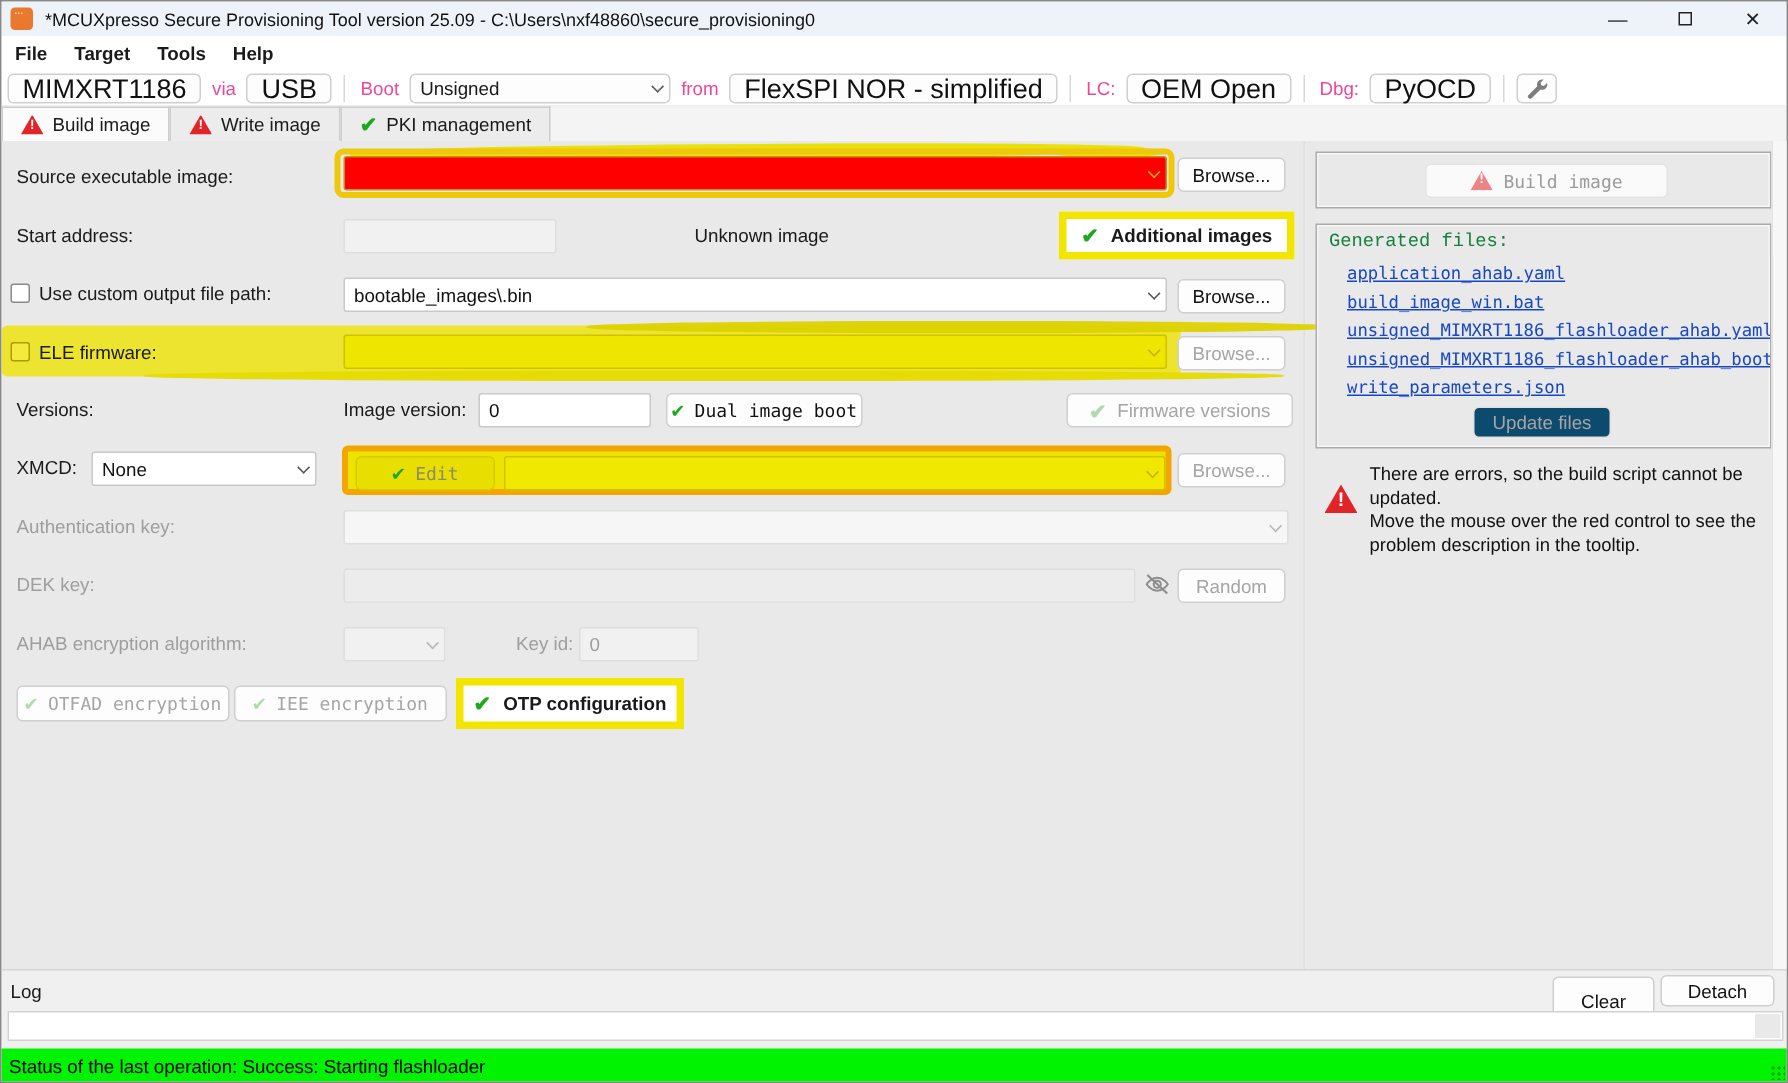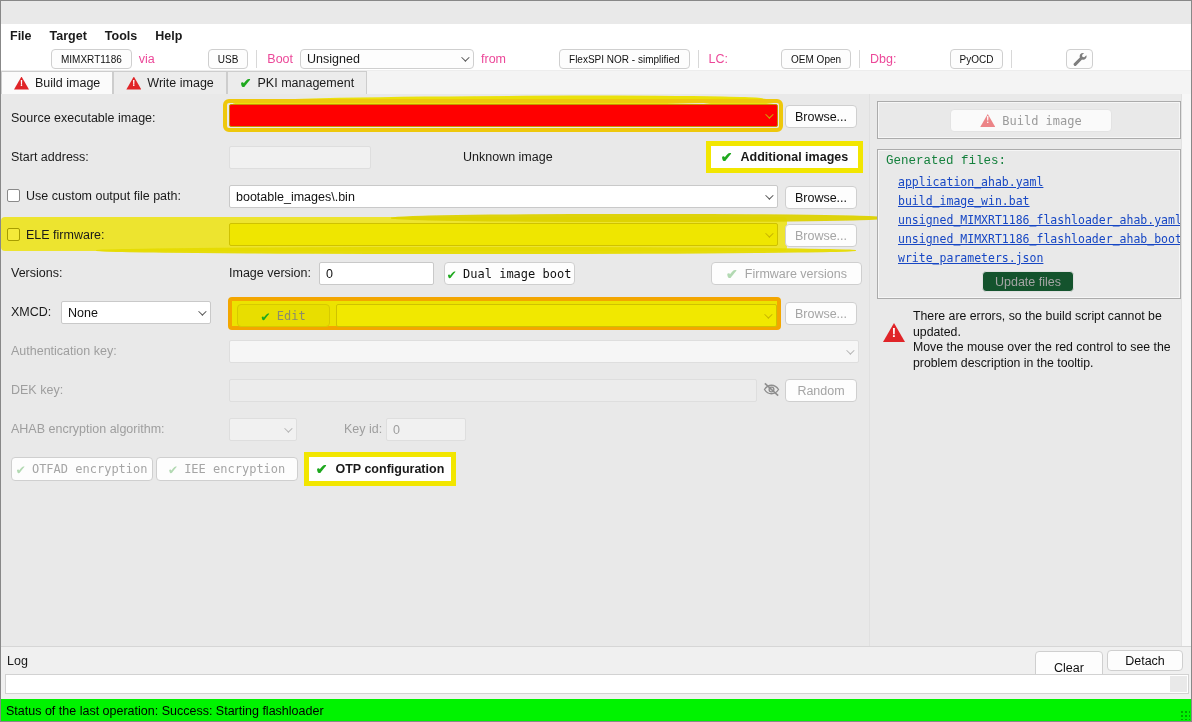--- a/index.html
+++ b/index.html
@@ -15,21 +15,21 @@
   .winbtns { position:absolute; right:0; top:0; height:23px; display:flex; }
   .winbtn { width:45px; height:23px; display:flex; align-items:center; justify-content:center; font-size:13px; color:#222; }
   .winbtn .sq { width:9px; height:9px; border:1px solid #222; display:block; }
 
   
   .menubar { position:absolute; left:0; top:23px; width:100%; height:24px; background:#fff; display:flex; align-items:center; }
   .menu-item { padding:3px 9px; font-size:12.5px;font-weight:bold; }
 
   
   .toolbar { position:absolute; left:0; top:47px; width:100%; height:23px; background:#fff; display:flex; align-items:center; gap:5px; padding:0 4px; border-bottom:1px solid #ededed; }
-  .tbtn { background:#fdfdfd; border:1px solid #cfcfcf; border-radius:4px; height:20px; display:inline-flex; align-items:center; justify-content:center; padding:0 9px; font-size:10px; color:#111;margin-left:46px; }
+  .tbtn { background:#fdfdfd; border:1px solid #cfcfcf; border-radius:4px; height:20px; display:inline-flex; align-items:center; justify-content:center; padding:0 9px; font-size:18px; color:#111; }
   .tlabel { font-size:12.5px; color:#ec4899; padding:0 2px; }
   .tsep { width:1px; height:18px; background:#d8d8d8; margin:0 3px; }
   .tcombo { background:#fdfdfd; border:1px solid #cfcfcf; border-radius:4px; height:20px; display:inline-flex; align-items:center; padding:0 6px; font-size:12.5px; justify-content:space-between; }
   .arr { width:6px; height:6px; border-right:1.3px solid #555; border-bottom:1.3px solid #555; transform:rotate(45deg) translateY(-2px); display:inline-block; margin-left:8px; }
   .arr.dim { border-color:#b5b5b5; }
   .arr.ydim { border-color:#c7b300; }
 
   
   .tabbar { position:absolute; left:0; top:70px; width:100%; height:23px; background:#f4f4f4; display:flex; align-items:flex-end; }
   .tab { height:23px; display:flex; align-items:center; gap:6px; padding:0 12px; border:1px solid #cdcdcd; border-bottom:none; background:#ececec; font-size:12.5px; }
@@ -85,20 +85,31 @@
   .statusbar { position:absolute; left:0; top:698px; width:1192px; height:24px; background:#00f300; display:flex; align-items:center; padding-left:5px; font-size:12.5px; color:#000; }
   .grip { position:absolute; right:3px; bottom:3px; width:10px; height:10px;
           background-image:radial-gradient(circle, #00a800 1px, transparent 1.2px);
           background-size:4px 4px; }
 </style>
 </head>
 <body>
 
 <div id="app">
 
+  <div class="titlebar">
+    <span class="appicon"></span>
+    <span class="title-text">*MCUXpresso Secure Provisioning Tool version 25.09 - C:\Users\nxf48860\secure_provisioning0</span>
+    <div class="winbtns">
+      <span class="winbtn">—</span>
+      <span class="winbtn">
+          <span class="sq"></span>
+        </span>
+      <span class="winbtn">✕</span>
+    </div>
+  </div>
 
   <div class="menubar">
     <span class="menu-item">File</span>
     <span class="menu-item">Target</span>
     <span class="menu-item">Tools</span>
     <span class="menu-item">Help</span>
   </div>
 
   <div class="toolbar">
     <span class="tbtn">MIMXRT1186</span>
@@ -263,21 +274,21 @@
 
     <div class="gbox" style="left:876px; top:55px; width:304px; height:150px; overflow:hidden">
       <span class="glabel">Generated files:</span>
       <div style="position:absolute; left:20px; top:23px; width:290px">
         <a class="link">application_ahab.yaml</a>
         <a class="link">build_image_win.bat</a>
         <a class="link">unsigned_MIMXRT1186_flashloader_ahab.yaml</a>
         <a class="link">unsigned_MIMXRT1186_flashloader_ahab_bootable.y</a>
         <a class="link">write_parameters.json</a>
       </div>
-      <div class="btn gray" style="left:104px; top:121px; width:92px; height:21px; background:#14532d; border-color:#e0e0e0">Update files</div>
+      <div class="btn gray" style="left:104px; top:121px; width:92px; height:21px; background:#0c4a6e; border-color:#e0e0e0">Update files</div>
     </div>
 
     <div style="position:absolute; left:876px; top:215px; width:302px">
       <span class="tri big" style="position:absolute; left:6px; top:14px"></span>
       <div class="err-txt" style="margin-left:36px">
         <span>There are errors, so the build script cannot be updated.</span><br>
         <span>Move the mouse over the red control to see the problem description in the tooltip.</span>
       </div>
     </div>
 

